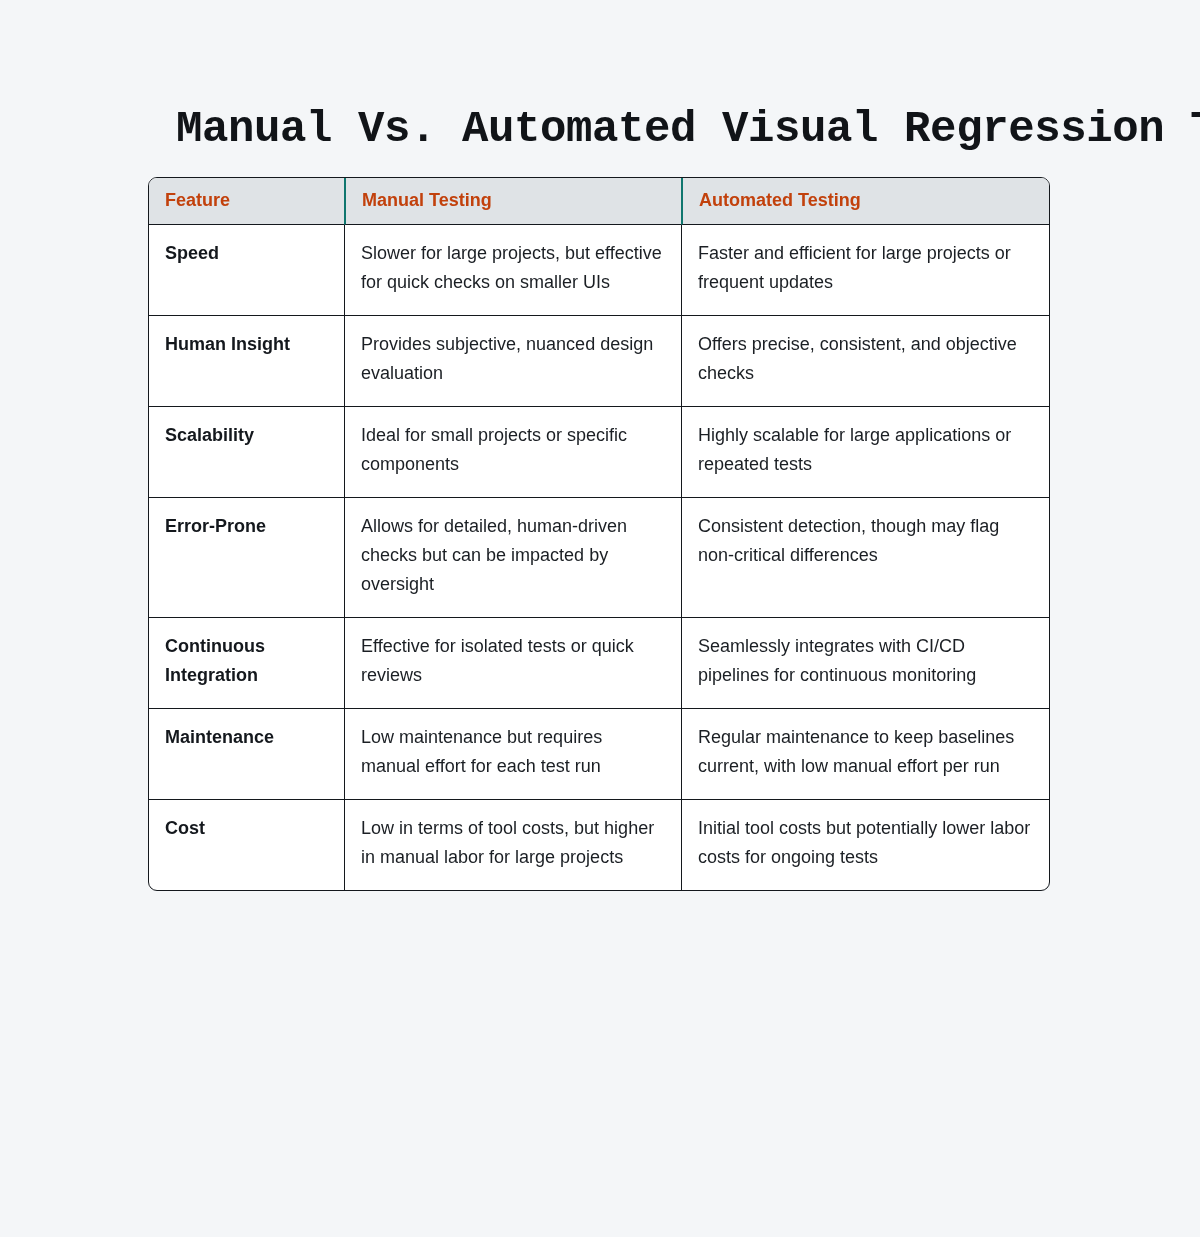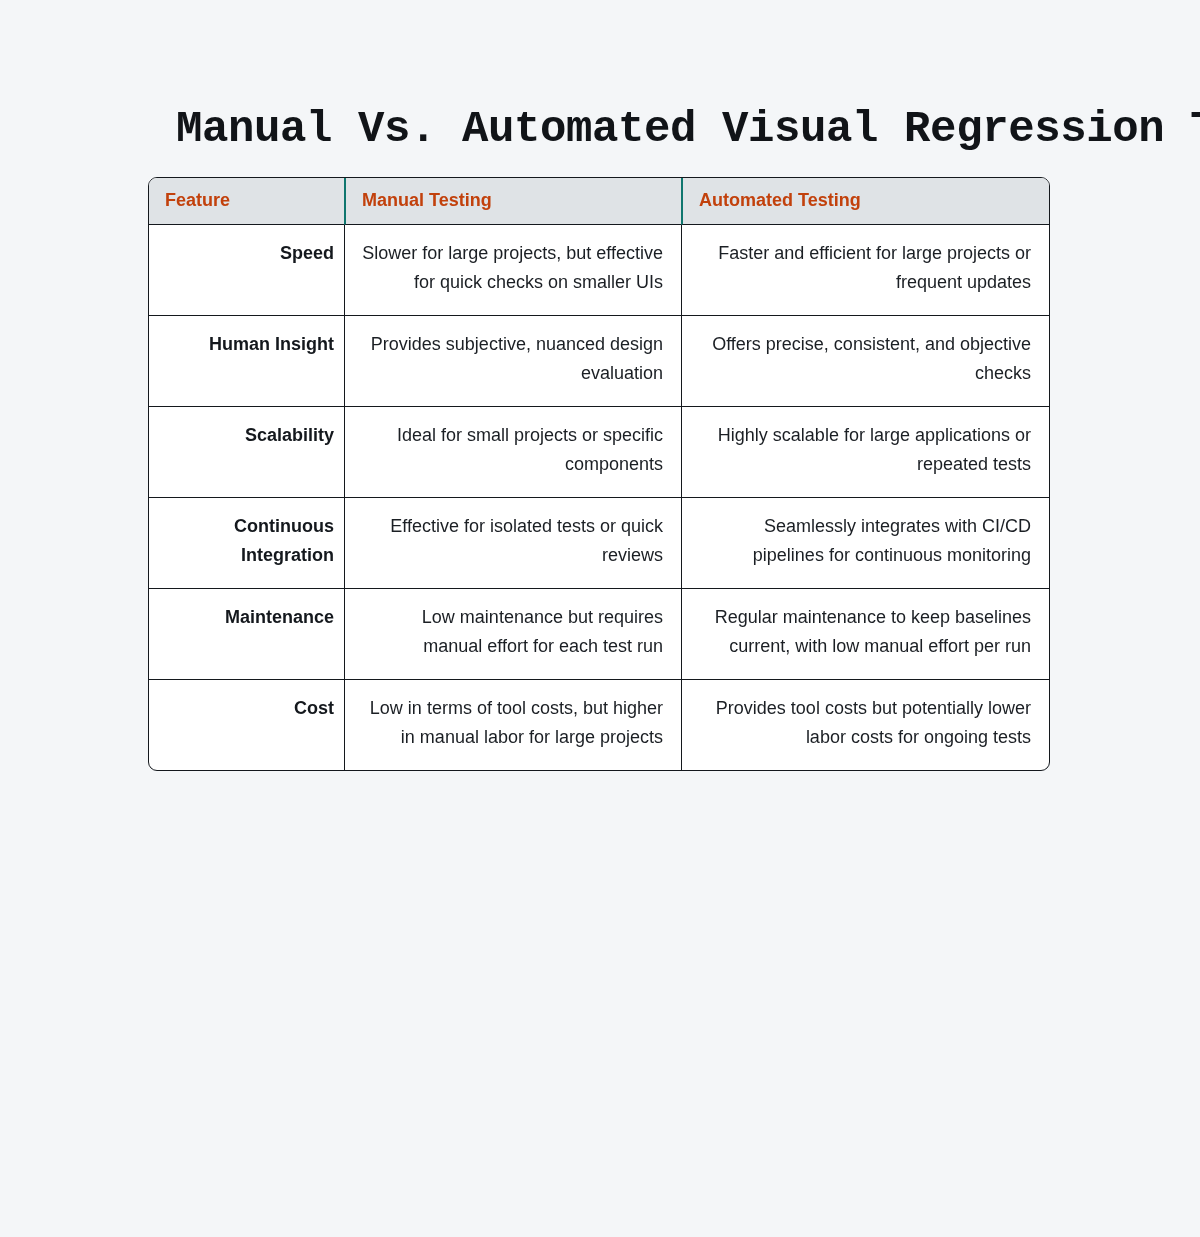--- a/index.html
+++ b/index.html
@@ -71,21 +71,21 @@
     box-sizing: border-box;
   }
   table.cmp thead th.col-div {
     border-left: 2px solid #0f766e;
   }
 
   table.cmp tbody td {
     font-size: 18px;
     line-height: 29px;
     color: #1b1f24;
-    text-align: right;
+    text-align: left;
     vertical-align: top;
     padding: 14px 18px 18px 16px;
     box-sizing: border-box;
   }
   table.cmp tbody td.feature-cell {
     font-weight: bold;
     color: #14181d;
     padding-right: 10px;
   }
   table.cmp tbody td.col-div {
@@ -126,31 +126,36 @@
             <td class="feature-cell">Human Insight</td>
             <td class="col-div">Provides subjective, nuanced design evaluation</td>
             <td class="col-div">Offers precise, consistent, and objective checks</td>
           </tr>
           <tr>
             <td class="feature-cell">Scalability</td>
             <td class="col-div">Ideal for small projects or specific components</td>
             <td class="col-div">Highly scalable for large applications or repeated tests</td>
           </tr>
           <tr>
+            <td class="feature-cell">Error-Prone</td>
+            <td class="col-div">Allows for detailed, human-driven checks but can be impacted by oversight</td>
+            <td class="col-div">Consistent detection, though may flag non-critical differences</td>
+          </tr>
+          <tr>
             <td class="feature-cell">Continuous Integration</td>
             <td class="col-div">Effective for isolated tests or quick reviews</td>
             <td class="col-div">Seamlessly integrates with CI/CD pipelines for continuous monitoring</td>
           </tr>
           <tr>
             <td class="feature-cell">Maintenance</td>
             <td class="col-div">Low maintenance but requires manual effort for each test run</td>
             <td class="col-div">Regular maintenance to keep baselines current, with low manual effort per run</td>
           </tr>
           <tr>
             <td class="feature-cell">Cost</td>
             <td class="col-div">Low in terms of tool costs, but higher in manual labor for large projects</td>
-            <td class="col-div">Provides tool costs but potentially lower labor costs for ongoing tests</td>
+            <td class="col-div">Initial tool costs but potentially lower labor costs for ongoing tests</td>
           </tr>
         </tbody>
     </table>
   </div>
 
 </div>
 
 </body></html>

